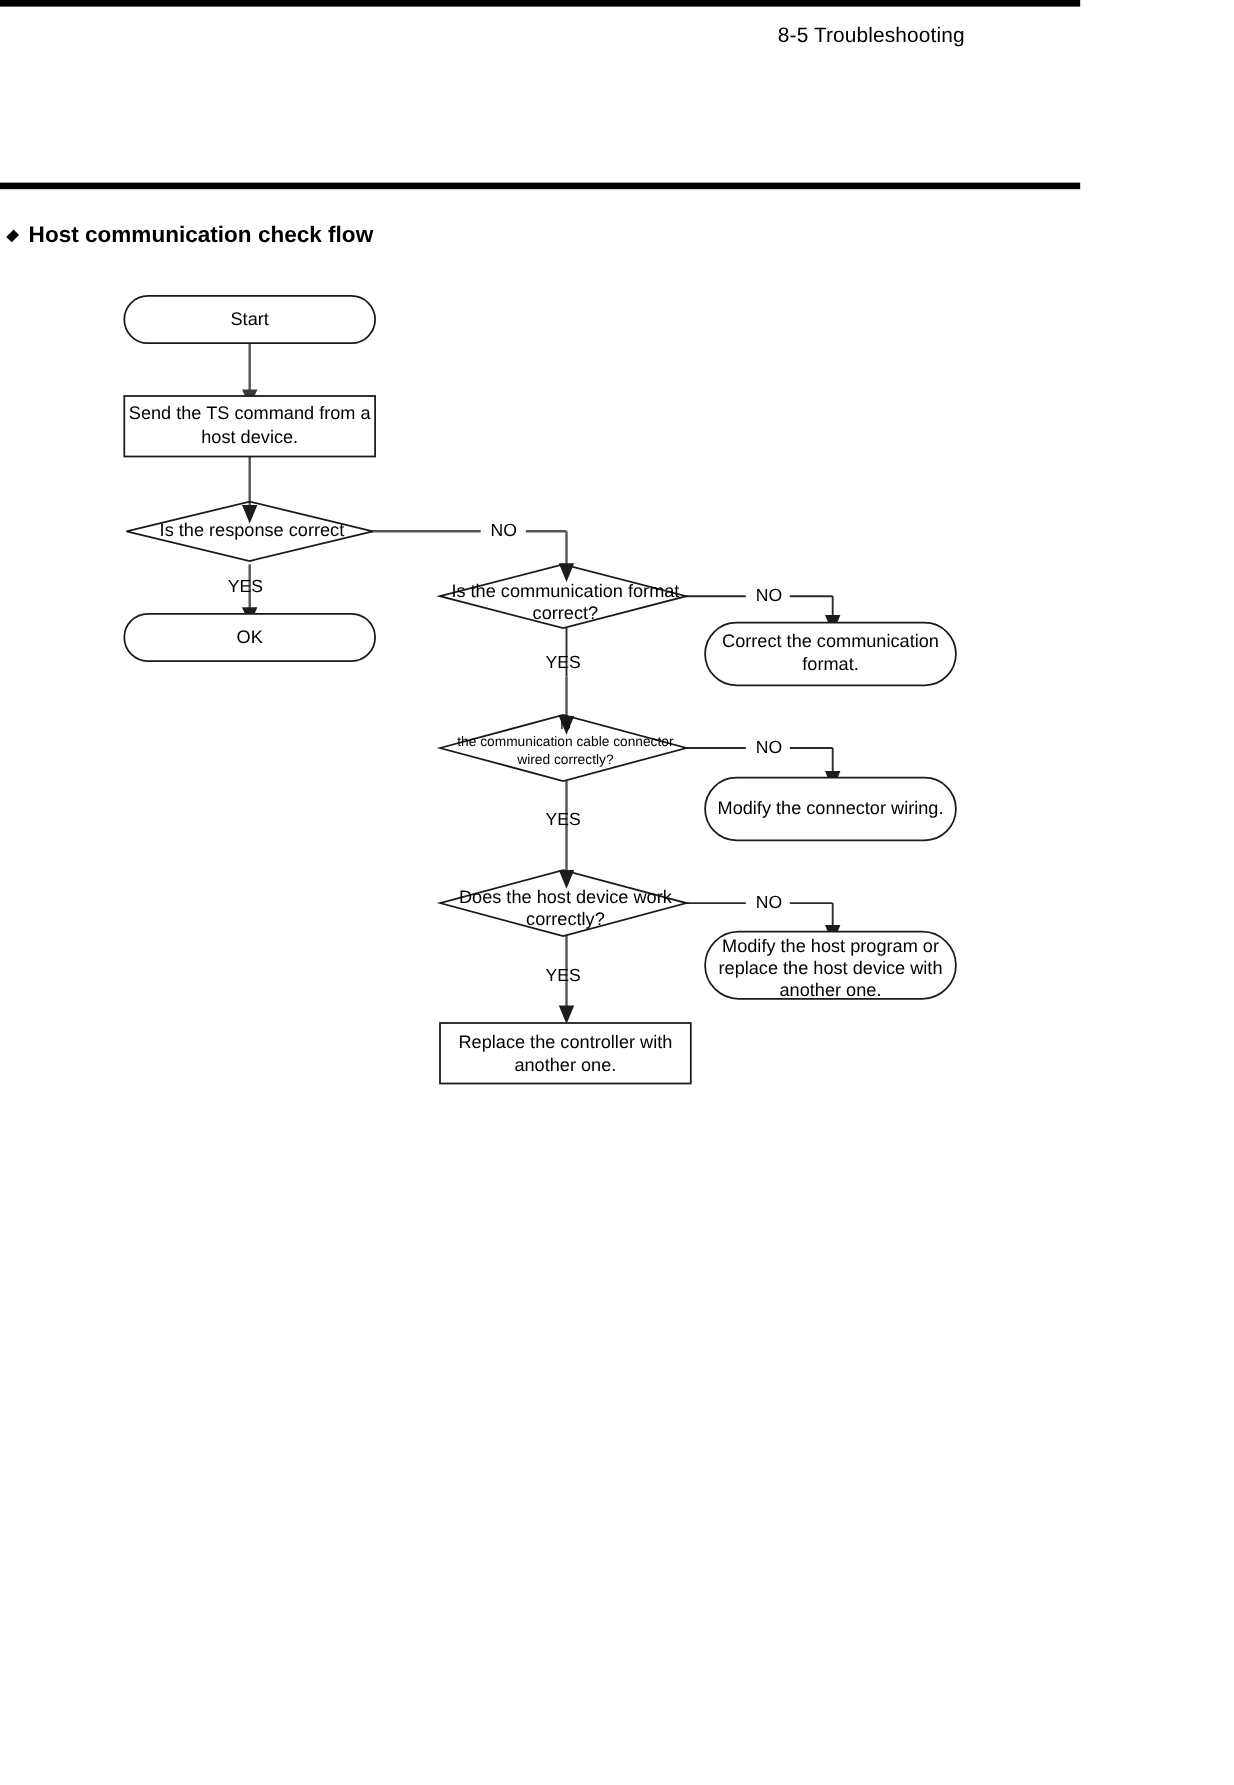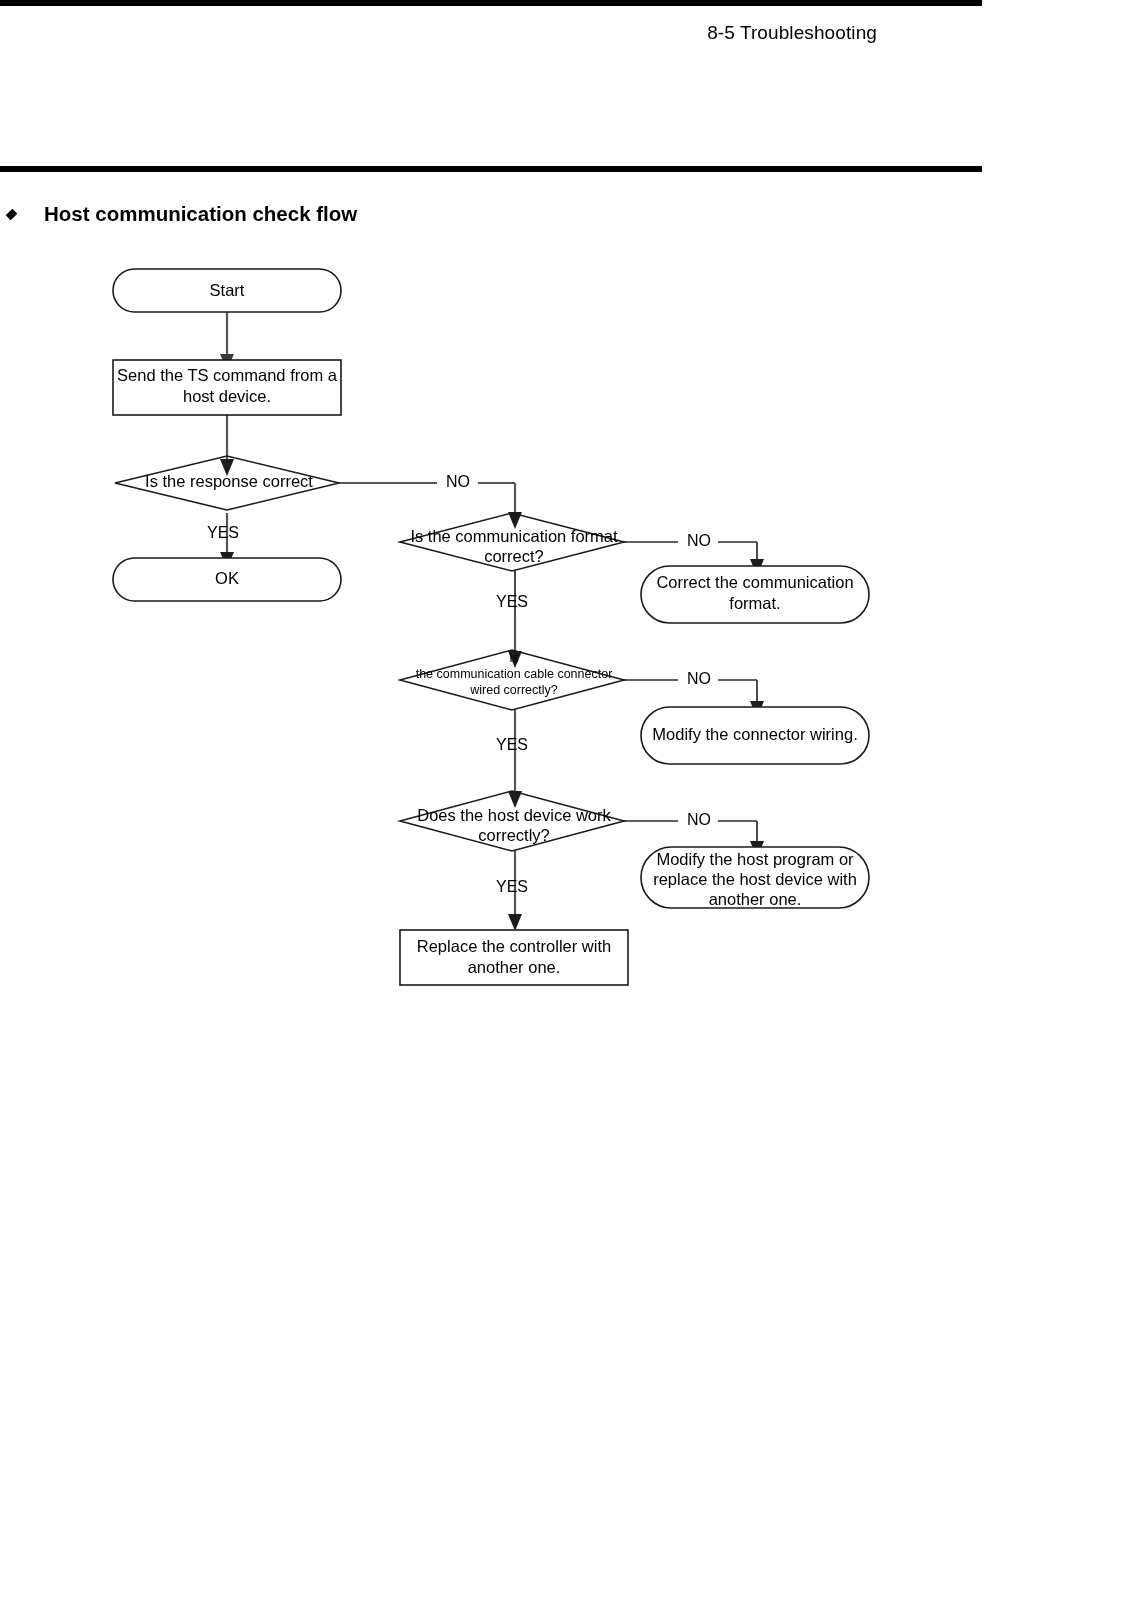--- a/index.html
+++ b/index.html
@@ -47,21 +47,21 @@
     white-space: nowrap;
   }
 
   
   .section-heading {
     position: absolute;
     left: 8px;
     top: 202px;
     display: flex;
     align-items: center;
-    gap: 27px;
+    gap: 9px;
     font-size: 20.5px;
     font-weight: bold;
     white-space: nowrap;
   }
   .bullet-diamond {
     display: inline-block;
     width: 7px;
     height: 7px;
     background: #000000;
     transform: rotate(45deg) scale(1, 1.35);

